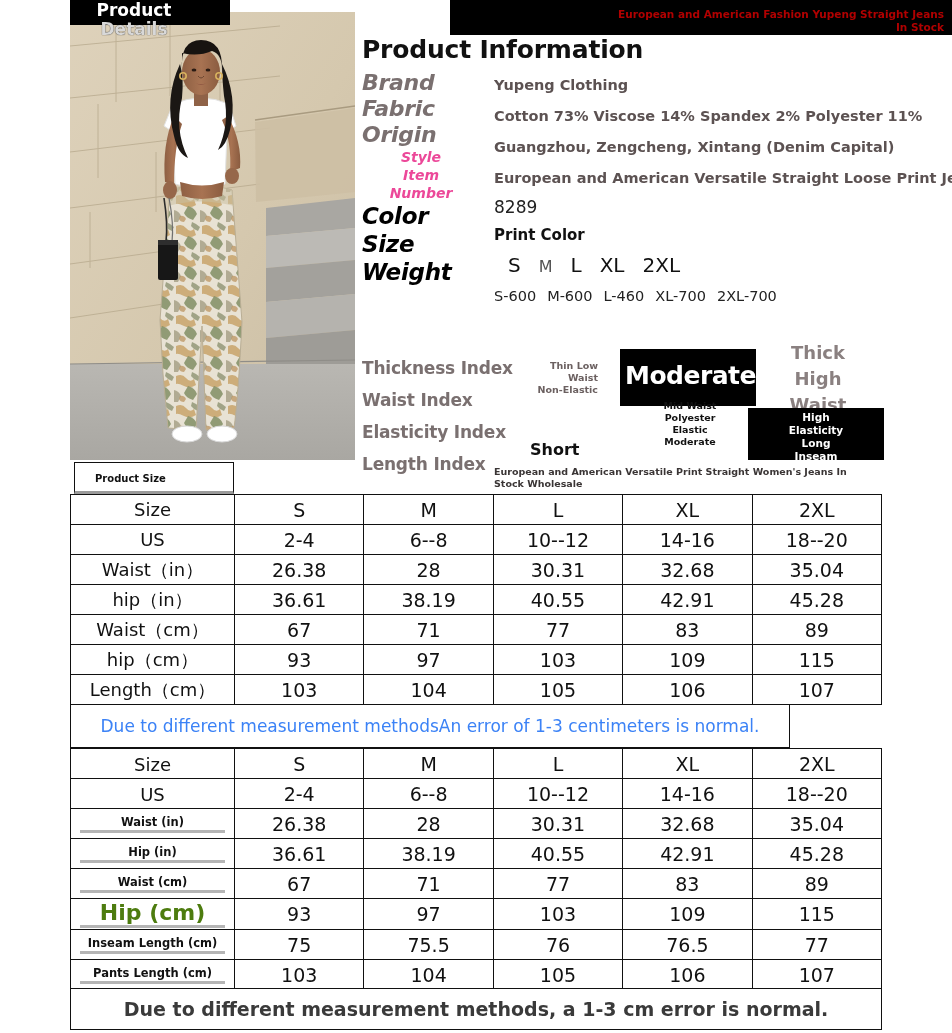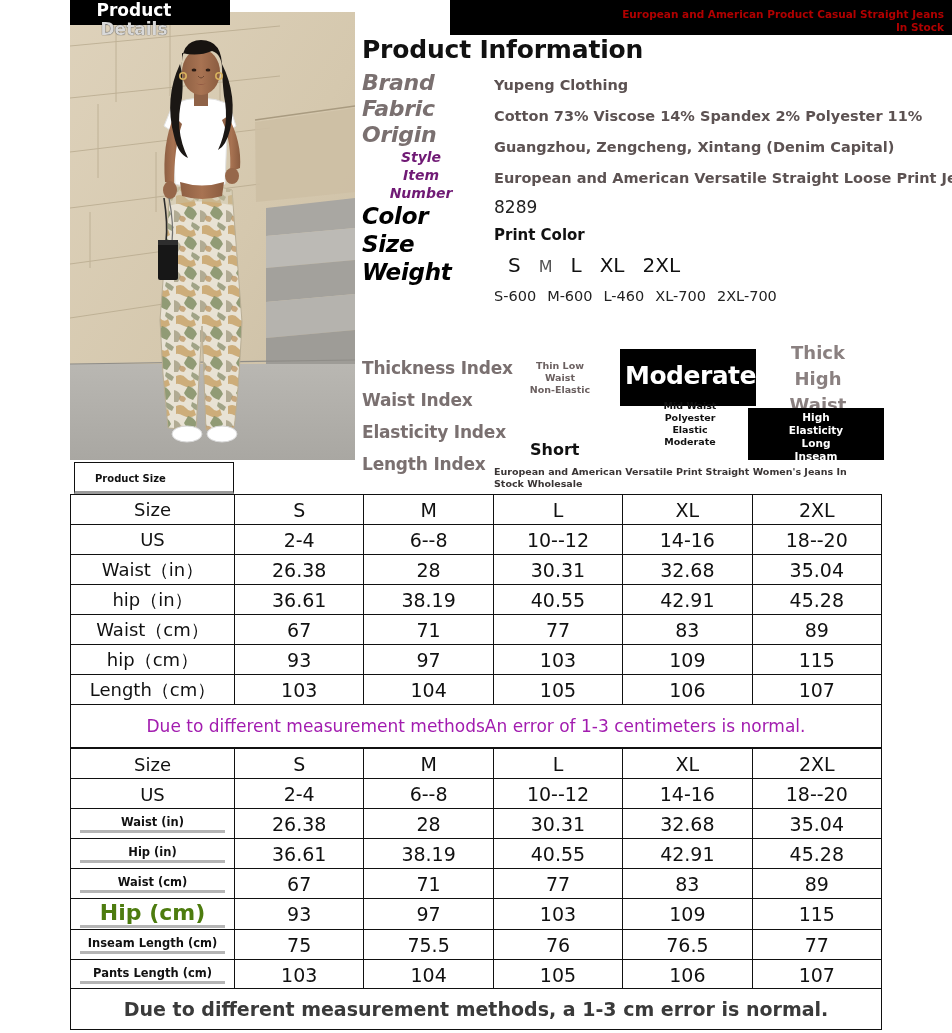--- a/index.html
+++ b/index.html
@@ -52,21 +52,21 @@
     position: absolute; left: 362px; top: 35px;
     font-size: 25px; font-weight: bold; color: #111;
     letter-spacing: -0.2px;
   }
   .info-labels { position: absolute; left: 362px; top: 70px; width: 130px; font-style: italic; }
   .info-labels .big {
     font-size: 22px; font-weight: bold; color: #7a7070;
     line-height: 26px; letter-spacing: -0.3px;
   }
   .info-labels .small {
-    font-size: 14px; font-weight: bold; color: #701a75;
+    font-size: 14px; font-weight: bold; color: #ec4899;
     line-height: 18px; text-align: center; width: 118px;
   }
   .info-labels .blk {
     font-size: 23px; font-weight: bold; color: #000;
     line-height: 28px; letter-spacing: -0.3px;
   }
 
   .info-values { position: absolute; left: 494px; top: 70px; }
   .iv {
     font-size: 14.5px; font-weight: bold; color: #5c5252;
@@ -90,21 +90,21 @@
   }
 
   
   .idx-labels { position: absolute; left: 362px; top: 352px; }
   .idx-labels div {
     font-size: 17px; font-weight: bold; color: #7a7070;
     line-height: 32px; letter-spacing: -0.2px;
   }
   .idx-col-a {
     position: absolute; left: 522px; top: 360px; width: 76px;
-    text-align: center; font-size: 9.5px; font-weight: bold;
+    text-align: right; font-size: 9.5px; font-weight: bold;
     color: #6b6060; line-height: 12px;
   }
   .idx-short {
     position: absolute; left: 530px; top: 440px;
     font-size: 16px; font-weight: bold; color: #111;
   }
   .idx-mod-box {
     position: absolute; left: 620px; top: 349px; width: 136px; height: 57px;
     background: #000;
   }
@@ -157,24 +157,24 @@
   .tbl td {
     border: 1.5px solid #111;
     text-align: center; vertical-align: middle;
     color: #111; background: #fff;
   }
   #table1 { top: 494px; }
   #table1 td { height: 30px; font-size: 19px; }
   #table1 td.lbl { width: 164px; font-size: 18px; }
 
   #note1 {
-    position: absolute; left: 70px; top: 704px; width: 812px; height: 44px;
+    position: absolute; left: 70px; top: 704px; width: 720px; height: 44px;
     border: 1.5px solid #111; background: #fff;
     display: flex; align-items: center; justify-content: center;
-    font-size: 17px; color: #a21caf;
+    font-size: 17px; color: #3b82f6;
   }
 
   #table2 { top: 748px; }
   #table2 td { height: 30px; font-size: 19px; }
   #table2 td.lbl { width: 164px; }
   #table2 td.lbl .plain { font-size: 18px; }
   #table2 td.lbl .smallbold {
     display: block; font-size: 11.5px; font-weight: bold; color: #111;
     border-bottom: 3px solid #b5b5b5; margin: 0 8px; padding-bottom: 1px;
   }
@@ -292,21 +292,21 @@
 
   <div class="blackbar-left"></div>
   <div class="blackbar-right"></div>
 
   <div class="product-details-label">
     <div>Product</div>
     <div class="l2">Details</div>
   </div>
 
   <div class="promo-red">
-    <div>European and American Product Casual Straight Jeans</div>
+    <div>European and American Fashion Yupeng Straight Jeans</div>
     <div>In Stock</div>
   </div>
 
   <div class="info-title">Product Information</div>
 
   <div class="info-labels">
     <div class="big">Brand</div>
     <div class="big">Fabric</div>
     <div class="big">Origin</div>
     <div class="small">Style</div>

